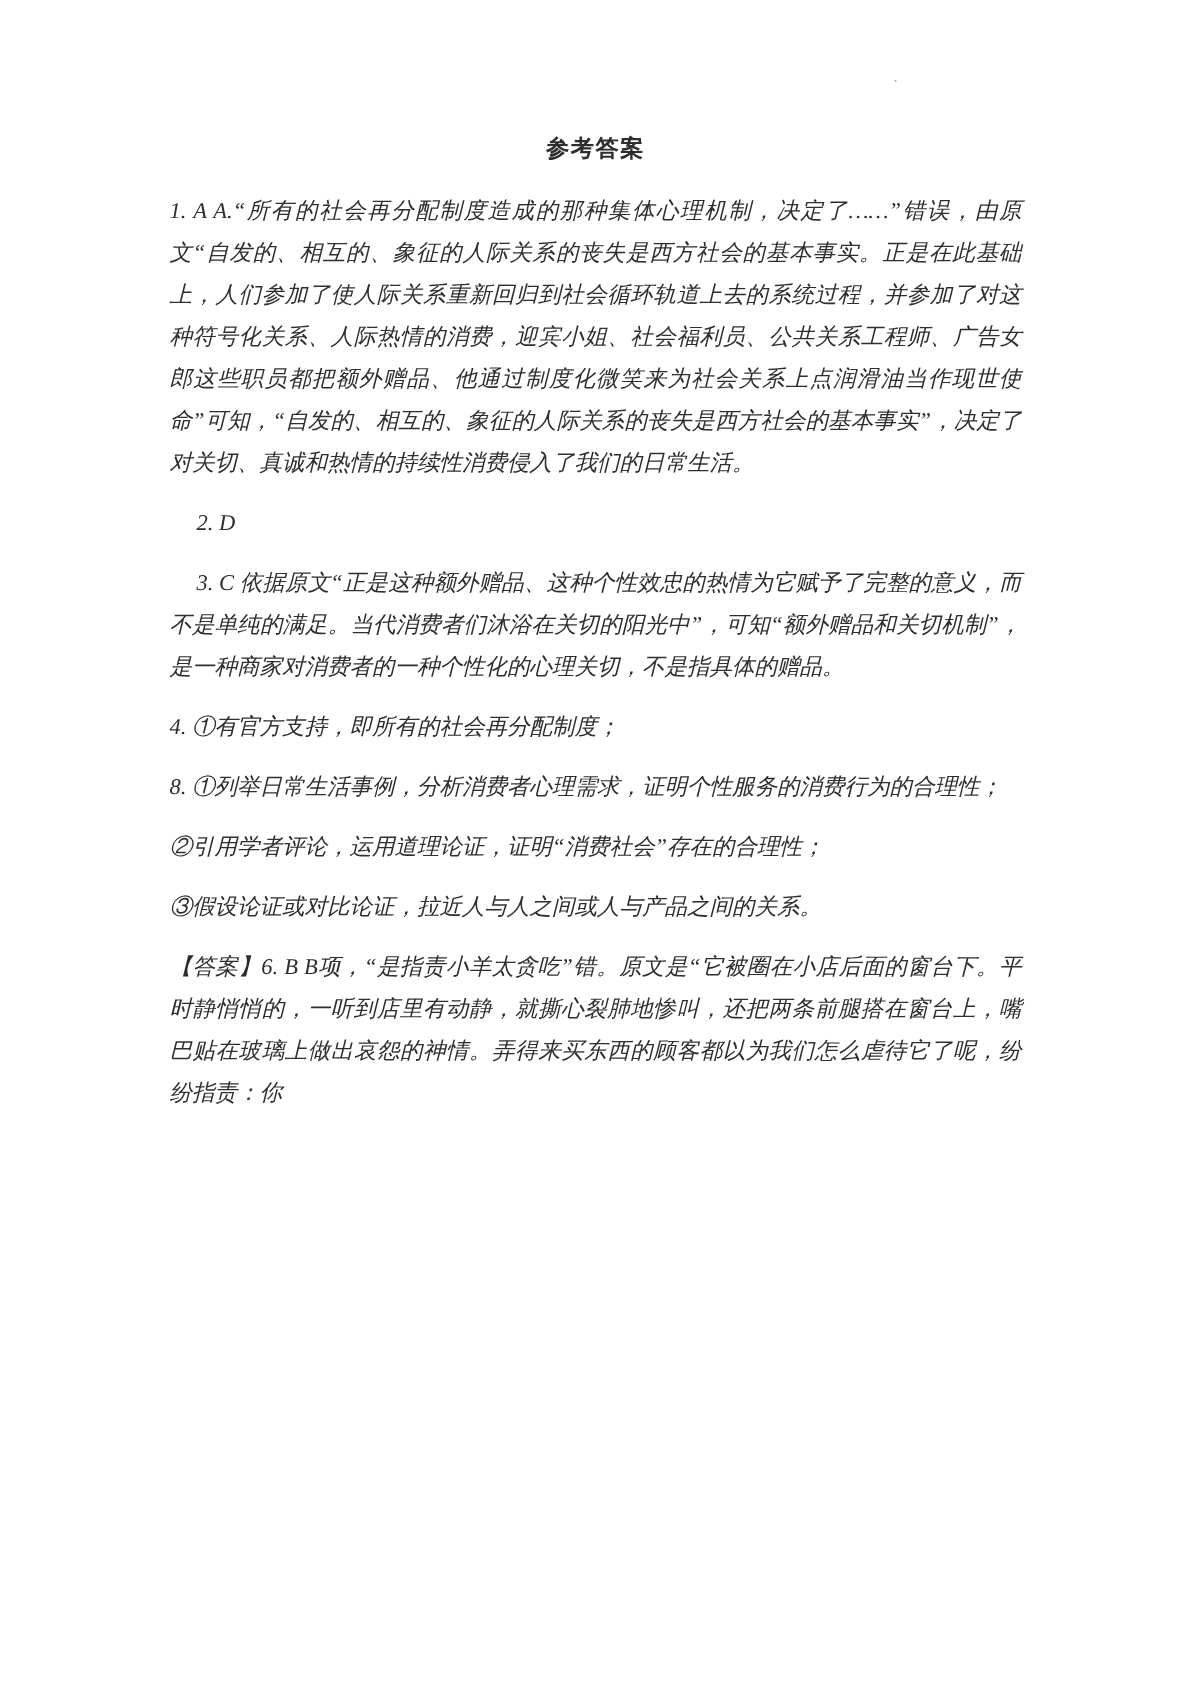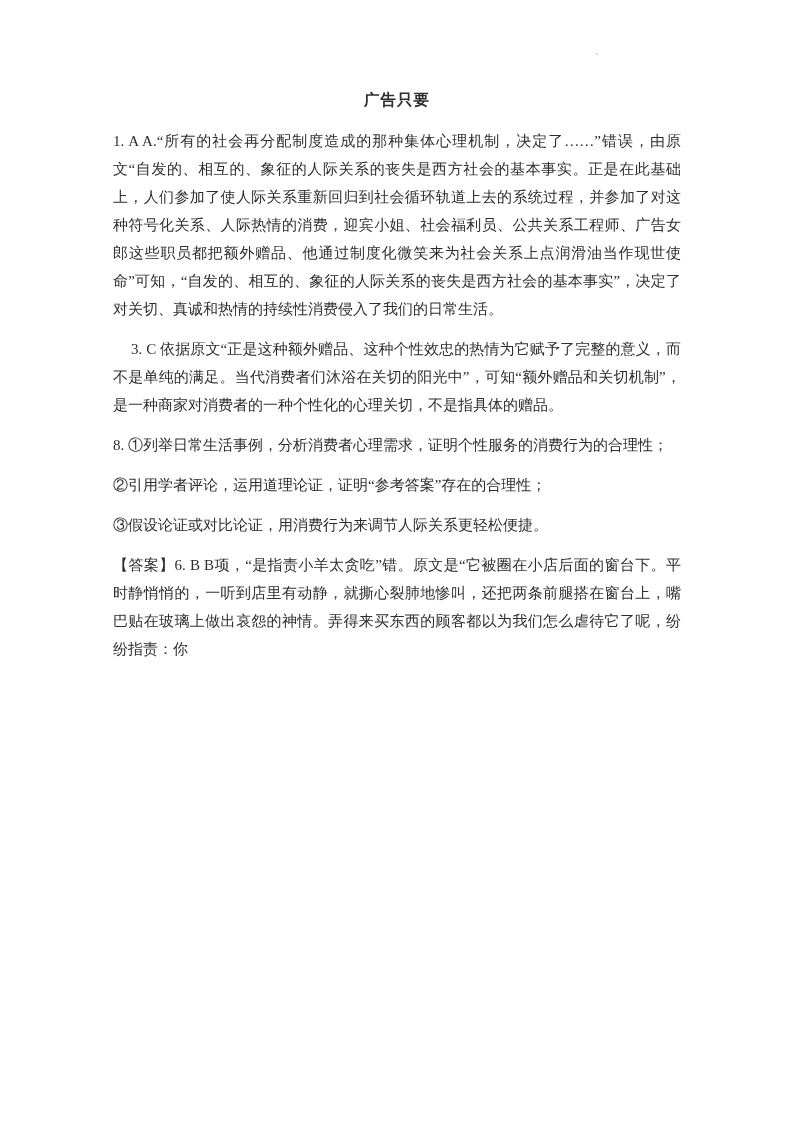--- a/index.html
+++ b/index.html
@@ -39,34 +39,37 @@
     text-align: center;
     font-size: 15.5px;
     font-weight: 600;
     letter-spacing: 1px;
   }
   .para {
     margin: 0 0 12px 0;
     text-align: justify;
     text-justify: inter-ideograph;
     word-break: break-all;
+    font-style: italic;
   }
   .para.indent {
     text-indent: 1.2em;
   }
 </style>
 </head>
 <body>
 
 <div class="page">
 
   <div class="corner-mark">·</div>
 
-  <h1 class="doc-title">广告只要</h1>
+  <h1 class="doc-title">参考答案</h1>
 
   <p class="para">1. A  A.“所有的社会再分配制度造成的那种集体心理机制，决定了……”错误，由原文“自发的、相互的、象征的人际关系的丧失是西方社会的基本事实。正是在此基础上，人们参加了使人际关系重新回归到社会循环轨道上去的系统过程，并参加了对这种符号化关系、人际热情的消费，迎宾小姐、社会福利员、公共关系工程师、广告女郎这些职员都把额外赠品、他通过制度化微笑来为社会关系上点润滑油当作现世使命”可知，“自发的、相互的、象征的人际关系的丧失是西方社会的基本事实”，决定了对关切、真诚和热情的持续性消费侵入了我们的日常生活。</p>
+  <p class="para indent">2. D</p>
   <p class="para indent">3. C   依据原文“正是这种额外赠品、这种个性效忠的热情为它赋予了完整的意义，而不是单纯的满足。当代消费者们沐浴在关切的阳光中”，可知“额外赠品和关切机制”，是一种商家对消费者的一种个性化的心理关切，不是指具体的赠品。</p>
+  <p class="para">4. ①有官方支持，即所有的社会再分配制度；</p>
   <p class="para">8. ①列举日常生活事例，分析消费者心理需求，证明个性服务的消费行为的合理性；</p>
-  <p class="para">②引用学者评论，运用道理论证，证明“参考答案”存在的合理性；</p>
-  <p class="para">③假设论证或对比论证，用消费行为来调节人际关系更轻松便捷。</p>
+  <p class="para">②引用学者评论，运用道理论证，证明“消费社会”存在的合理性；</p>
+  <p class="para">③假设论证或对比论证，拉近人与人之间或人与产品之间的关系。</p>
   <p class="para">【答案】6. B    B项，“是指责小羊太贪吃”错。原文是“它被圈在小店后面的窗台下。平时静悄悄的，一听到店里有动静，就撕心裂肺地惨叫，还把两条前腿搭在窗台上，嘴巴贴在玻璃上做出哀怨的神情。弄得来买东西的顾客都以为我们怎么虐待它了呢，纷纷指责：你</p>
 
 </div>
 
 </body></html>

